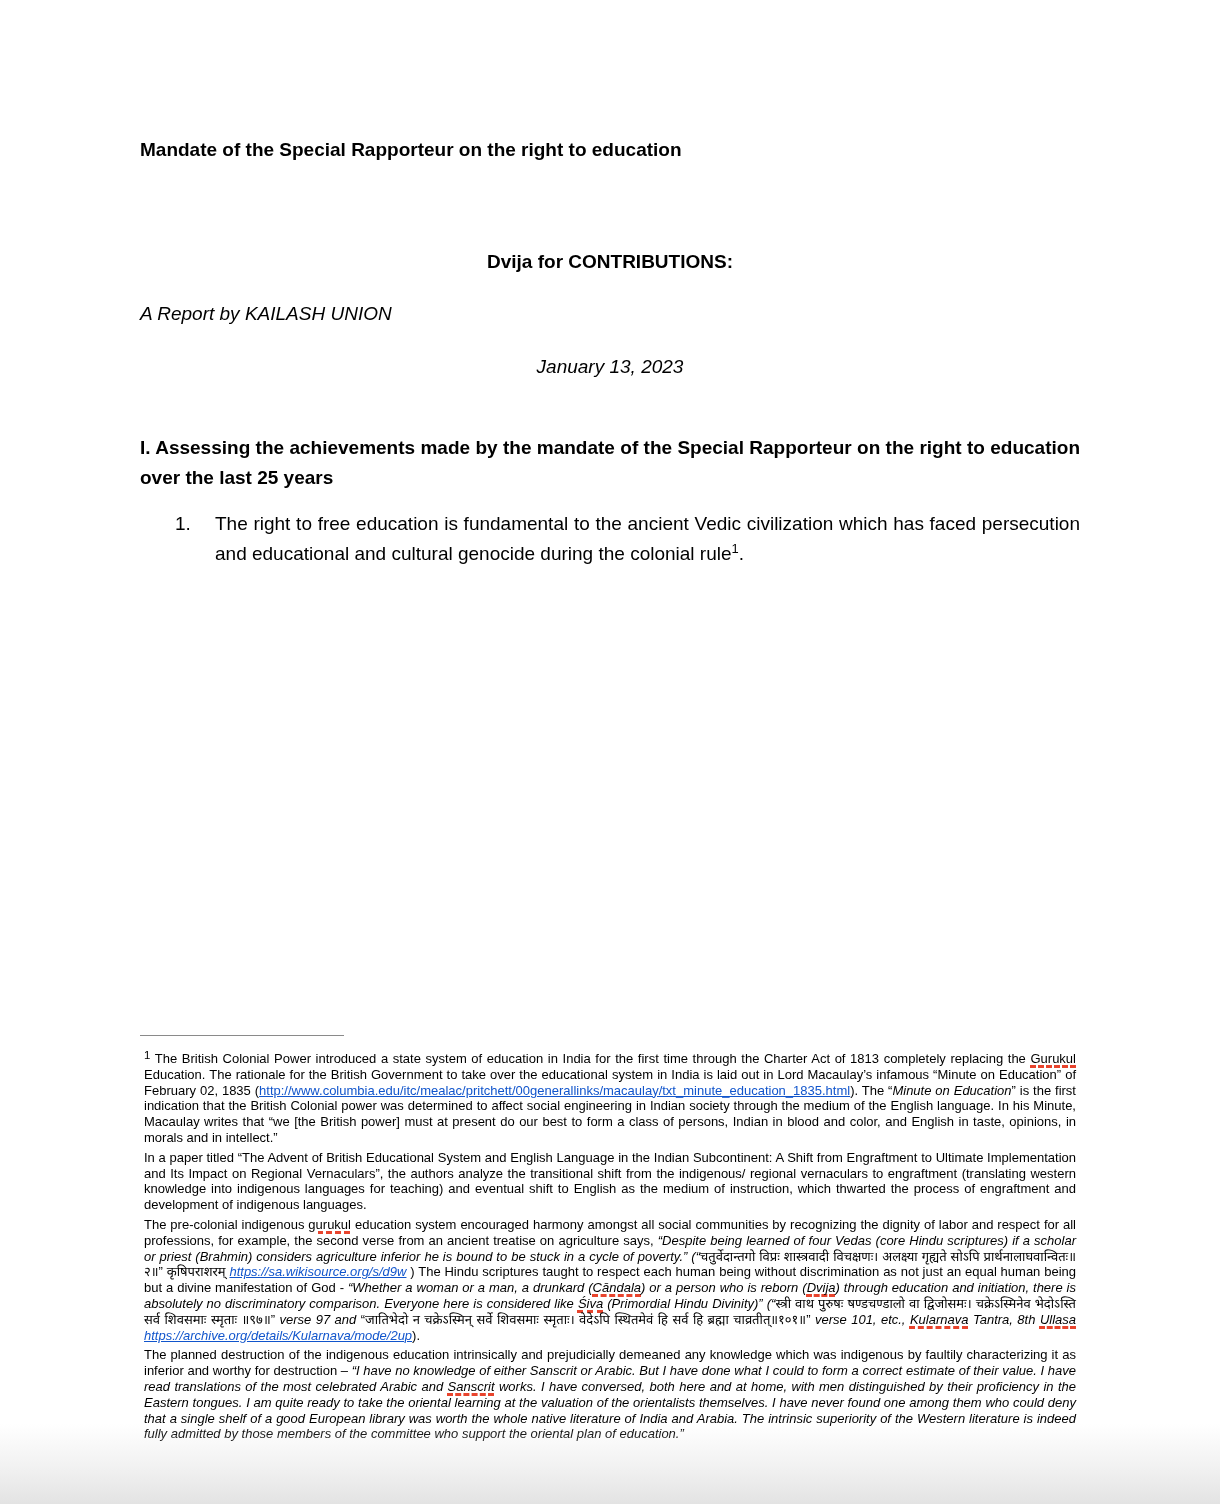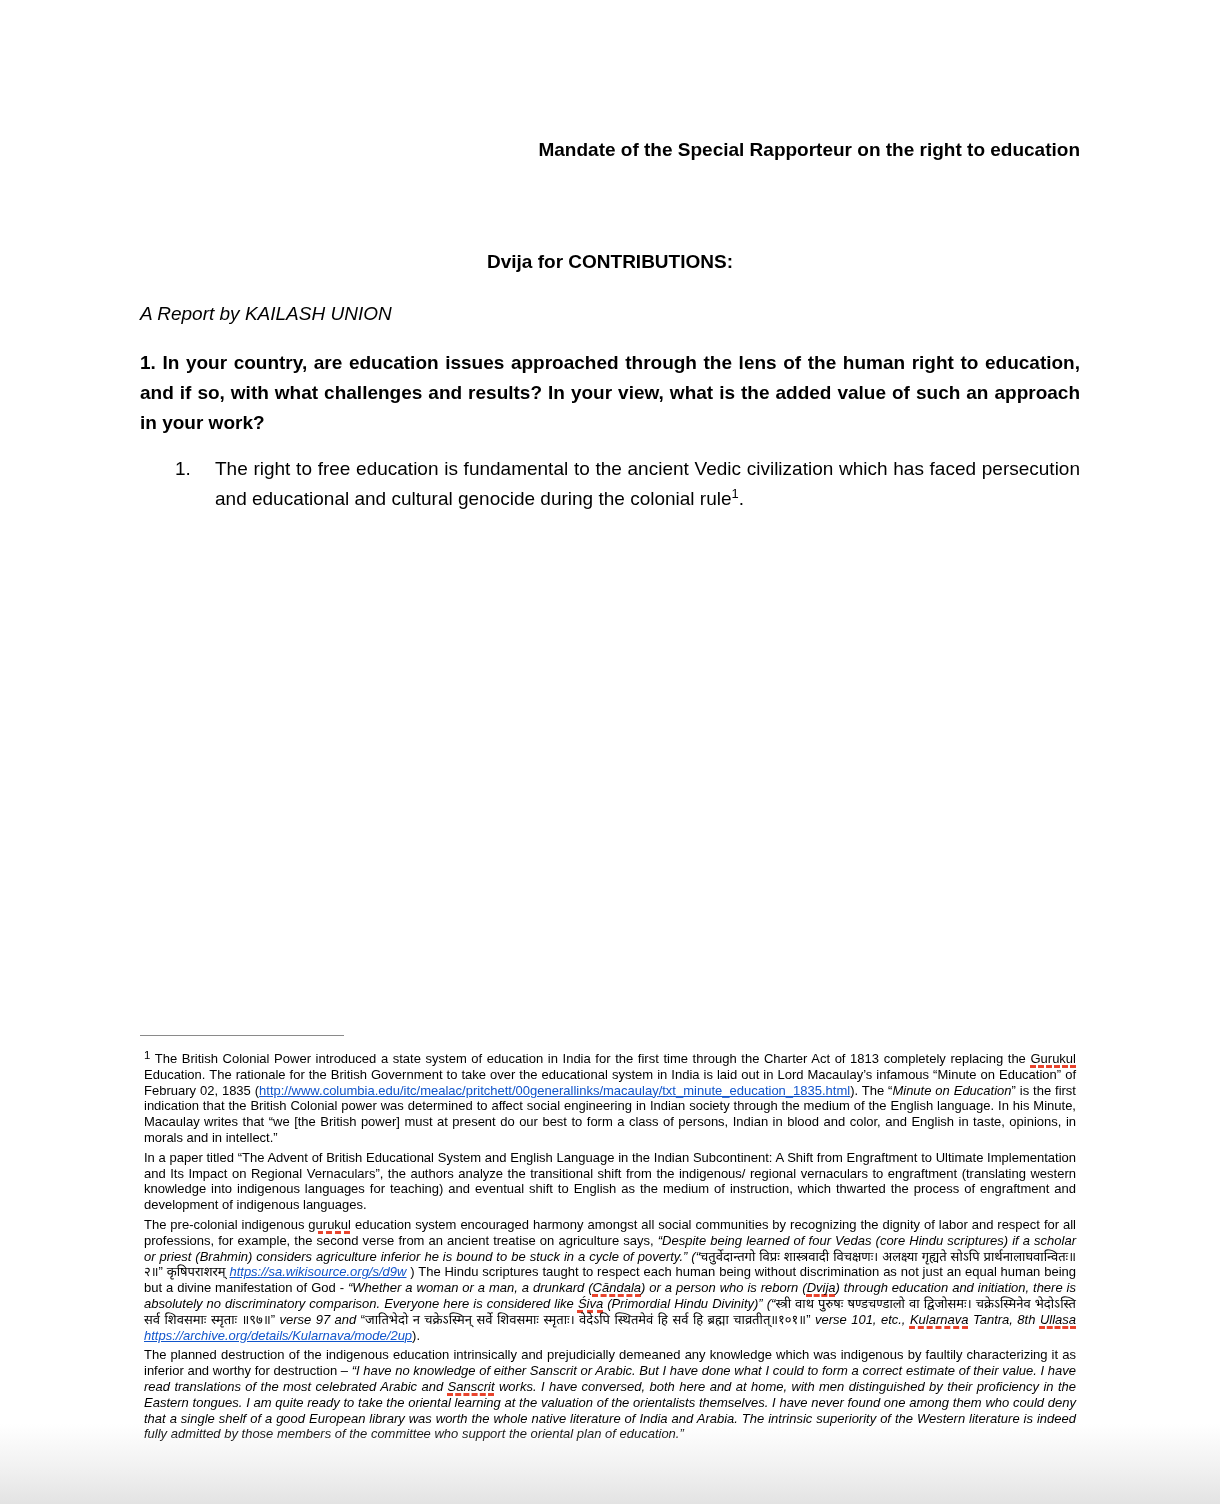--- a/index.html
+++ b/index.html
@@ -21,21 +21,21 @@
     background: #ffffff;
     overflow: hidden;
   }
   .content {
     padding: 135px 140px 0 140px;
     font-size: 19px;
     line-height: 30px;
   }
   .content p { margin: 0; }
   .doc-title {
-    text-align: right;
+    text-align: left;
     font-weight: bold;
   }
   .call-heading {
     margin-top: 82px !important;
     text-align: center;
     font-weight: bold;
   }
   .byline {
     margin-top: 22px !important;
     font-style: italic;
@@ -124,23 +124,24 @@
 <div class="doc">
   <div class="content">
     <p class="doc-title">Mandate of the Special Rapporteur on the right to education</p>
 
     <p class="call-heading">
       <span>Dvija for CONTRIBUTIONS:</span><br>
     </p>
 
     <p class="byline">A Report by KAILASH UNION</p>
 
+    <p class="dateline">January 13, 2023</p>
 
+    <p class="section-heading">I. Assessing the achievements made by the mandate of the Special Rapporteur on the right to education over the last 25 years</p>
 
-    <p class="question">1. In your country, are education issues approached through the lens of the human right to education, and if so, with what challenges and results? In your view, what is the added value of such an approach in your work?</p>
 
     <div class="list-item">
       <span class="num">1.</span>
       <span class="li-text"><span>The right to free education is fundamental to the ancient Vedic civilization which has faced persecution and educational and cultural genocide during the colonial rule</span><sup>1</sup><span>.</span></span>
     </div>
   </div>
 
   <div class="footnote">
     <div class="fn-divider"></div>
     <p class="fn-p"><sup>1</sup><span> The British Colonial Power introduced a state system of education in India for the first time through the Charter Act of 1813 completely replacing the </span><span class="sq">Gurukul</span><span> Education. The rationale for the British Government to take over the educational system in India is laid out in Lord Macaulay’s infamous “Minute on Education” of February 02, 1835 (</span><span class="lnk">http://www.columbia.edu/itc/mealac/pritchett/00generallinks/macaulay/txt_minute_education_1835.html</span><span>). The “</span><span class="it">Minute on Education</span><span>” is the first indication that the British Colonial power was determined to affect social engineering in Indian society through the medium of the English language. In his Minute, Macaulay writes that “we [the British power] must at present do our best to form a class of persons, Indian in blood and color, and English in taste, opinions, in morals and in intellect.”</span></p>

